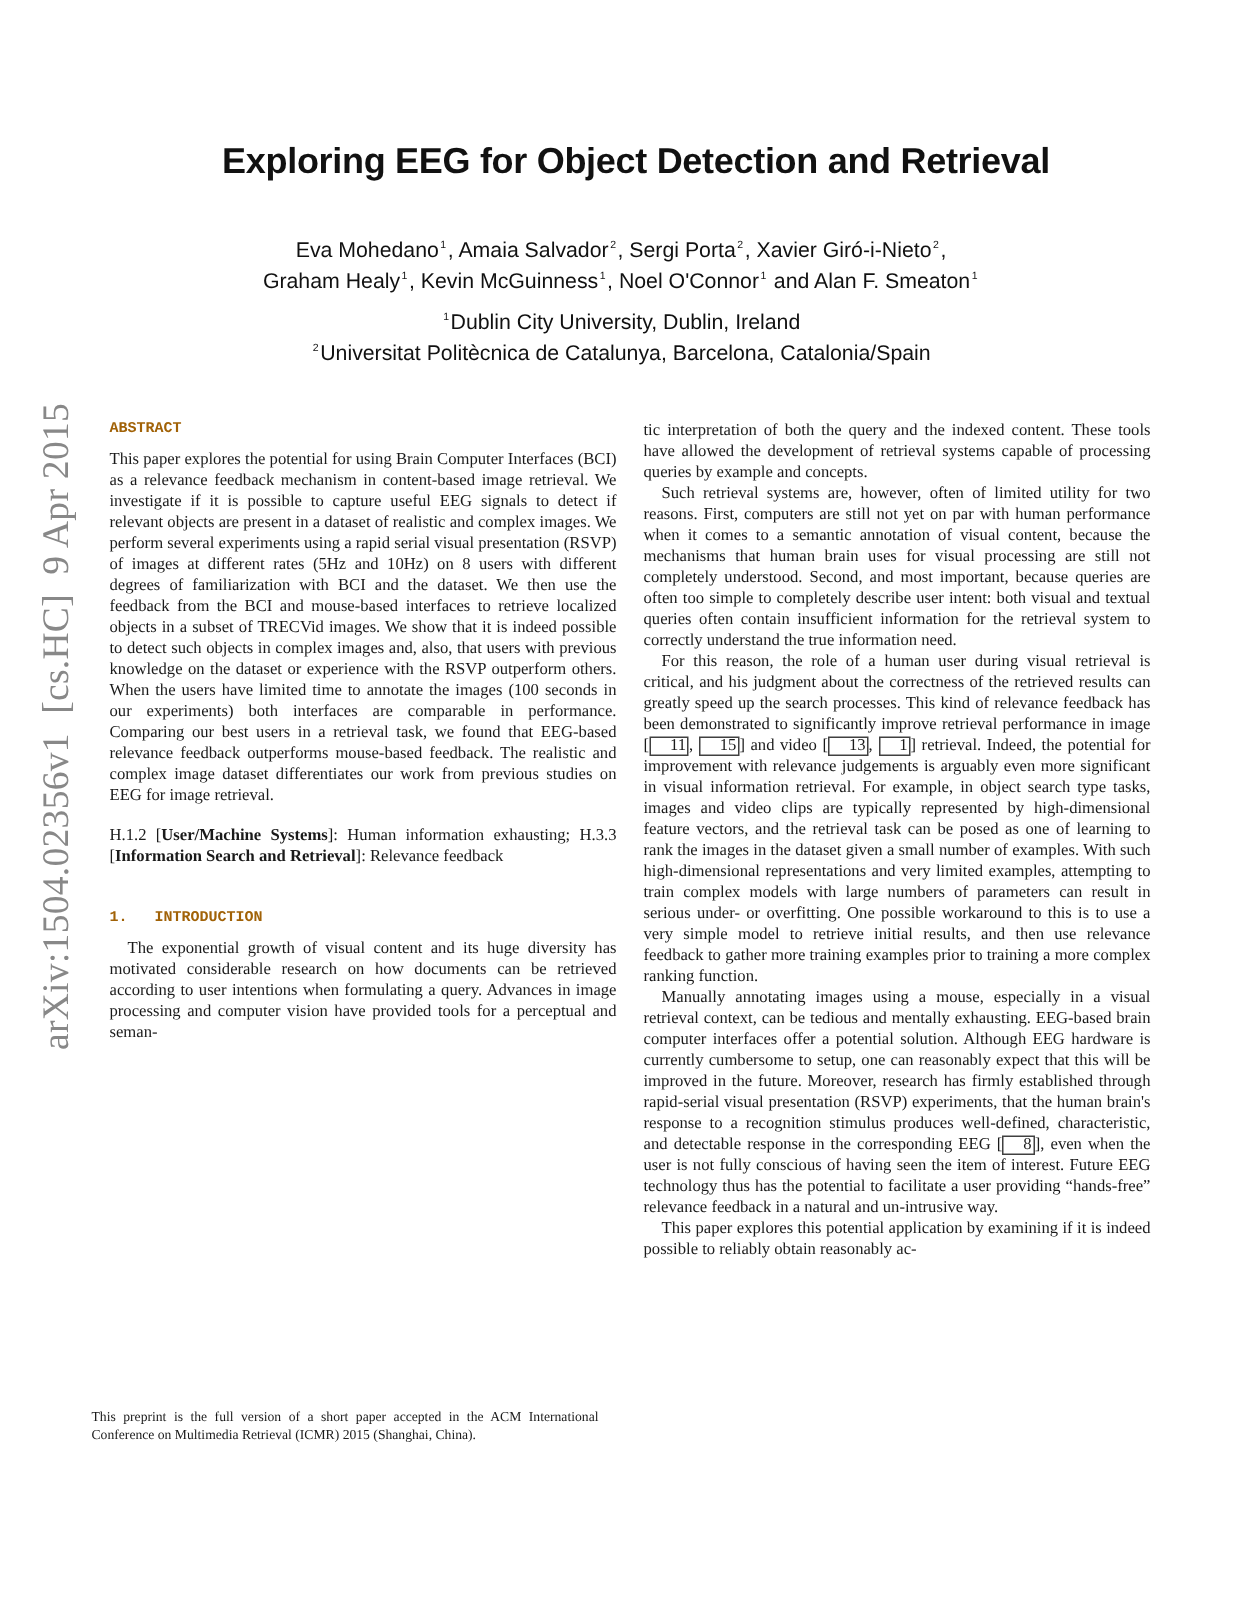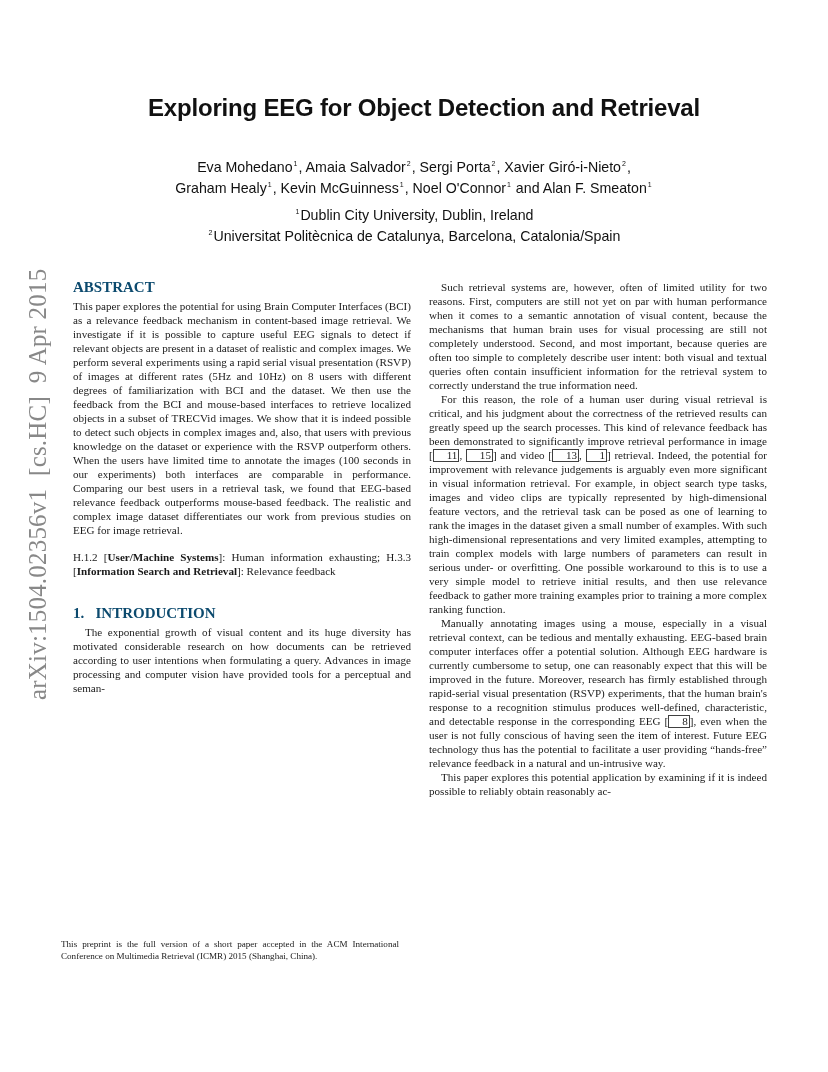--- a/index.html
+++ b/index.html
@@ -26,22 +26,22 @@
     transform-origin: 0 0; transform: rotate(-90deg);
     font-family: "Liberation Serif", serif; font-size: 25px; color: #888888; line-height: 40px;
     white-space: pre; letter-spacing: 0.2px;
   }
 
   .col { position: absolute; top: 278px; width: 338px; font-family: "Liberation Serif", serif; font-size: 11.1px; line-height: 14px; color: #1a1a1a; }
   .col-left { left: 73px; }
   .col-right { left: 429px; top: 280px; }
 
   h2.sec {
-    font-family: Liberation Serif, serif; font-weight: bold; font-size: 15px;
-    margin: 0 0 3px 0; color: #0c4a6e; line-height: 18px;
+    font-family: Liberation Mono, monospace; font-weight: bold; font-size: 10px;
+    margin: 0 0 3px 0; color: #a16207; line-height: 18px;
   }
   p { margin: 0; text-align: justify; }
   p.indent { text-indent: 12px; }
   .gap-lg { height: 13px; }
   b.kw { font-weight: bold; font-family: Liberation Serif, serif; }
 
   .cite {
     display: inline-block; border: 1px solid #404040; padding: 0 1px; line-height: 11px; color: #1a1a1a;
   }
 
@@ -88,20 +88,21 @@
     <p><span>H.1.2</span> [<b class="kw">User/Machine Systems</b>]<span>: Human information exhausting; </span><span>H.3.3</span> [<b class="kw">Information Search and Retrieval</b>]<span>: Relevance feedback</span></p>
 
     <div class="gap-lg"></div>
 
     <div class="gap-lg"></div>
     <h2 class="sec" style="white-space:pre">1.   INTRODUCTION</h2>
     <p class="indent">The exponential growth of visual content and its huge diversity has motivated considerable research on how documents can be retrieved according to user intentions when formulating a query. Advances in image processing and computer vision have provided tools for a perceptual and seman-</p>
   </div>
 
   <div class="col col-right">
+    <p>tic interpretation of both the query and the indexed content. These tools have allowed the development of retrieval systems capable of processing queries by example and concepts.</p>
     <p class="indent">Such retrieval systems are, however, often of limited utility for two reasons. First, computers are still not yet on par with human performance when it comes to a semantic annotation of visual content, because the mechanisms that human brain uses for visual processing are still not completely understood. Second, and most important, because queries are often too simple to completely describe user intent: both visual and textual queries often contain insufficient information for the retrieval system to correctly understand the true information need.</p>
     <p class="indent"><span>For this reason, the role of a human user during visual retrieval is critical, and his judgment about the correctness of the retrieved results can greatly speed up the search processes. This kind of relevance feedback has been demonstrated to significantly improve retrieval performance in image </span>[<a class="cite">11</a>, <a class="cite">15</a>]<span> and video </span>[<a class="cite">13</a>, <a class="cite">1</a>]<span> retrieval. Indeed, the potential for improvement with relevance judgements is arguably even more significant in visual information retrieval. For example, in object search type tasks, images and video clips are typically represented by high-dimensional feature vectors, and the retrieval task can be posed as one of learning to rank the images in the dataset given a small number of examples. With such high-dimensional representations and very limited examples, attempting to train complex models with large numbers of parameters can result in serious under- or overfitting. One possible workaround to this is to use a very simple model to retrieve initial results, and then use relevance feedback to gather more training examples prior to training a more complex ranking function.</span></p>
     <p class="indent"><span>Manually annotating images using a mouse, especially in a visual retrieval context, can be tedious and mentally exhausting. EEG-based brain computer interfaces offer a potential solution. Although EEG hardware is currently cumbersome to setup, one can reasonably expect that this will be improved in the future. Moreover, research has firmly established through rapid-serial visual presentation (RSVP) experiments, that the human brain's response to a recognition stimulus produces well-defined, characteristic, and detectable response in the corresponding EEG </span>[<a class="cite">8</a>]<span>, even when the user is not fully conscious of having seen the item of interest. Future EEG technology thus has the potential to facilitate a user providing “hands-free” relevance feedback in a natural and un-intrusive way.</span></p>
     <p class="indent">This paper explores this potential application by examining if it is indeed possible to reliably obtain reasonably ac-</p>
   </div>
 
   <div class="footnote">This preprint is the full version of a short paper accepted in the ACM International Conference on Multimedia Retrieval (ICMR) 2015 (Shanghai, China).</div>
 </div>
 
 </body></html>

